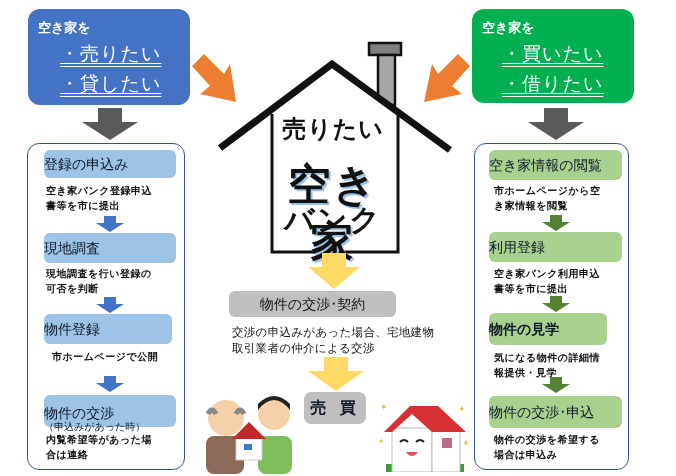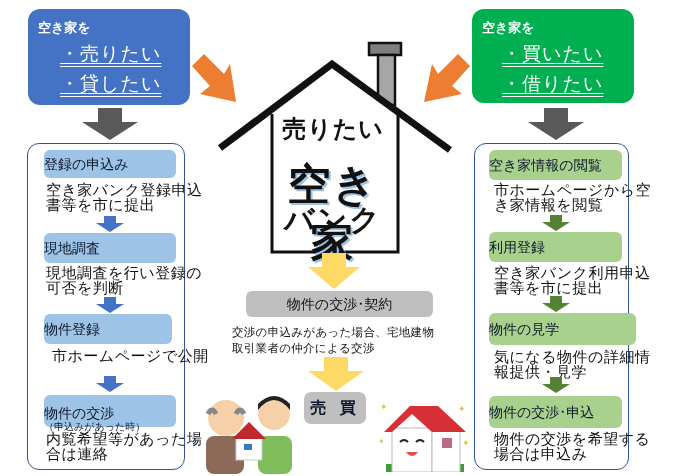--- a/index.html
+++ b/index.html
@@ -20,28 +20,28 @@
 
   
   .panel { position:absolute; border:1.5px solid #2f5597; border-radius:12px; background:#fff; }
   .panel.left { left:27px; top:143px; width:158px; height:327px; }
   .panel.right { left:474px; top:143px; width:155px; height:327px; }
 
   .step { position:absolute; border-radius:6px; text-align:left; font-size:14px; color:#0f172a; }
   .step.blue { background:#9dc3e6; }
   .step.green { background:#a9d18e; }
   .step .sub { display:block; font-size:10px; margin-top:-2px; }
-  .desc { position:absolute; font-size:15px; line-height:15px; color:#111; letter-spacing:0.5px; }
+  .desc { position:absolute; font-size:10px; line-height:15px; color:#111; letter-spacing:0.5px;font-weight:bold; }
 
   .mini-arrow { position:absolute; width:32px; height:16px; }
 
   
   .house-title { position:absolute; text-align:center; font-weight:bold; color:#111; }
-  .center-step { position:absolute; left:229px; top:291px; width:187px; height:26px; background:#bfbfbf;
-                 border-radius:6px; text-align:center; font-size:14px; line-height:26px;margin-left:17px; }
+  .center-step { position:absolute; left:229px; top:291px; width:167px; height:26px; background:#bfbfbf;
+                 border-radius:6px; text-align:center; font-size:14px; line-height:26px; }
   .center-desc { position:absolute; left:232px; top:324px; font-size:11.5px; line-height:16px; letter-spacing:0.3px; }
   .sale-box { position:absolute; left:304px; top:392px; width:62px; height:32px; background:#bfbfbf;
               border-radius:7px; text-align:center; font-size:16px; font-weight:bold; line-height:32px; letter-spacing:4px; color:#0f172a; }
 </style>
 </head>
 <body>
 
 <div class="callout blue">
   <span class="lead">空き家を</span>
   <span class="opt" style="left:32px;top:32px;">・売りたい</span>
@@ -111,21 +111,21 @@
     <polygon points="10,0 22,0 22,7 30,7 16,16 2,7 10,7" fill="#548235"></polygon>
   </svg>
 <div class="step green" style="left:489px;top:232px;width:133px;height:30px;line-height:30px;"><span>利用登録</span></div>
 <div class="desc" style="left:494px;top:266px;">
     <div>空き家バンク利用申込</div>
     <div>書等を市に提出</div>
   </div>
 <svg class="mini-arrow" style="left:540px;top:296px;" viewBox="0 0 32 16">
     <polygon points="10,0 22,0 22,7 30,7 16,16 2,7 10,7" fill="#548235"></polygon>
   </svg>
-<div class="step green" style="left:489px;top:313px;width:147px;height:32px;line-height:32px;"><span>物件の見学</span></div>
+<div class="step green" style="left:489px;top:313px;width:118px;height:32px;line-height:32px;font-weight:bold;"><span>物件の見学</span></div>
 <div class="desc" style="left:494px;top:350px;">
     <div>気になる物件の詳細情</div>
     <div>報提供・見学</div>
   </div>
 <svg class="mini-arrow" style="left:540px;top:377px;" viewBox="0 0 32 16">
     <polygon points="10,0 22,0 22,7 30,7 16,16 2,7 10,7" fill="#548235"></polygon>
   </svg>
 <div class="step green" style="left:489px;top:396px;width:133px;height:32px;line-height:32px;"><span>物件の交渉･申込</span></div>
 <div class="desc" style="left:494px;top:432px;">
     <div>物件の交渉を希望する</div>

